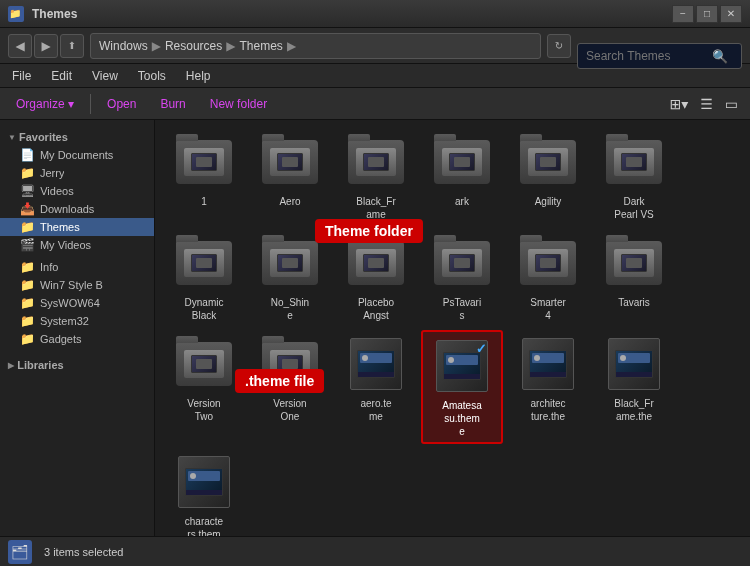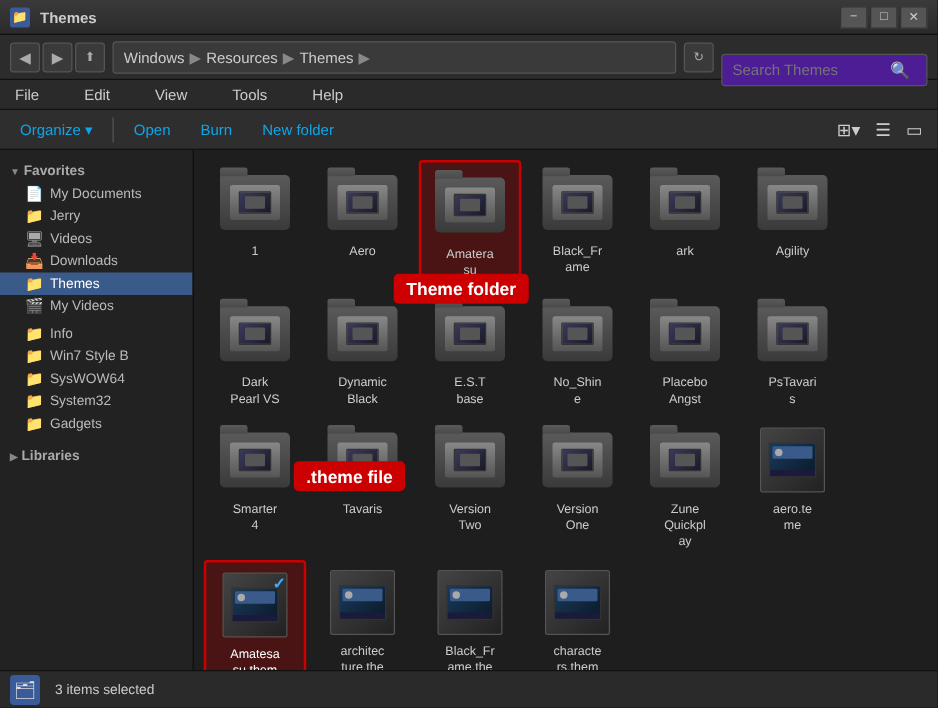--- a/index.html
+++ b/index.html
@@ -85,21 +85,21 @@
       font-size: 12px;
     }
     .path-sep {
       color: #888;
       margin: 0 4px;
     }
     .path-part {
       color: #ccc;
     }
     .search-box {
-      background: #4c1d95;
+      background: #0f172a;
       border: 1px solid #555;
       height: 26px;
       width: 165px;
       display: flex;
       align-items: center;
       padding: 0 8px;
       border-radius: 3px;
       gap: 6px;
       margin-top: 21px;
     }
@@ -117,21 +117,21 @@
     }
 
     
     .menu-bar {
       background: #2a2a2a;
       height: 24px;
       display: flex;
       align-items: center;
       padding: 0 8px;
       border-bottom: 1px solid #111;
-      gap: 28px;
+      gap: 12px;
     }
     .menu-item {
       color: #ccc;
       font-size: 12px;
       cursor: pointer;
       padding: 2px 4px;
     }
 
     
     .toolbar {
@@ -139,21 +139,21 @@
       height: 32px;
       display: flex;
       align-items: center;
       padding: 0 8px;
       gap: 8px;
       border-bottom: 1px solid #111;
     }
     .toolbar-btn {
       background: transparent;
       border: none;
-      color: #0ea5e9;
+      color: #d946ef;
       font-size: 12px;
       cursor: pointer;
       padding: 3px 8px;
       display: flex;
       align-items: center;
       gap: 4px;
       border-radius: 3px;
     }
     .toolbar-sep {
       width: 1px;
@@ -543,33 +543,20 @@
       <div class="folder-icon" style="background:linear-gradient(to bottom,#5a5a5a,#3a3a3a);">
         <div class="folder-inner">
           <div style="width:26px;height:18px;background:linear-gradient(135deg,#3a3a5a,#1a1a2a);border-radius:1px;border:1px solid #333;display:flex;align-items:center;justify-content:center;">
             <div style="width:16px;height:10px;background:#555;border-radius:1px;"></div>
           </div>
         </div>
       </div>
             </div>
             <div class="file-label" style="white-space: pre-line;">Aero</div>
           </div>
-          <div class="file-item highlighted">
-            <div class="file-icon">
-      <div class="folder-icon" style="background:linear-gradient(to bottom,#5a5a5a,#3a3a3a);">
-        <div class="folder-inner">
-          <div style="width:26px;height:18px;background:linear-gradient(135deg,#3a3a5a,#1a1a2a);border-radius:1px;border:1px solid #333;display:flex;align-items:center;justify-content:center;">
-            <div style="width:16px;height:10px;background:#555;border-radius:1px;"></div>
-          </div>
-        </div>
-      </div>
-            </div>
-            <div class="file-label" style="white-space: pre-line;">Amatera
-su</div>
-          </div>
           <div class="file-item">
             <div class="file-icon">
       <div class="folder-icon" style="background:linear-gradient(to bottom,#5a5a5a,#3a3a3a);">
         <div class="folder-inner">
           <div style="width:26px;height:18px;background:linear-gradient(135deg,#3a3a5a,#1a1a2a);border-radius:1px;border:1px solid #333;display:flex;align-items:center;justify-content:center;">
             <div style="width:16px;height:10px;background:#555;border-radius:1px;"></div>
           </div>
         </div>
       </div>
             </div>
@@ -629,33 +616,20 @@
           <div class="file-item">
             <div class="file-icon">
       <div class="folder-icon" style="background:linear-gradient(to bottom,#5a5a5a,#3a3a3a);">
         <div class="folder-inner">
           <div style="width:26px;height:18px;background:linear-gradient(135deg,#3a3a5a,#1a1a2a);border-radius:1px;border:1px solid #333;display:flex;align-items:center;justify-content:center;">
             <div style="width:16px;height:10px;background:#555;border-radius:1px;"></div>
           </div>
         </div>
       </div>
             </div>
-            <div class="file-label" style="white-space: pre-line;">E.S.T
-base</div>
-          </div>
-          <div class="file-item">
-            <div class="file-icon">
-      <div class="folder-icon" style="background:linear-gradient(to bottom,#5a5a5a,#3a3a3a);">
-        <div class="folder-inner">
-          <div style="width:26px;height:18px;background:linear-gradient(135deg,#3a3a5a,#1a1a2a);border-radius:1px;border:1px solid #333;display:flex;align-items:center;justify-content:center;">
-            <div style="width:16px;height:10px;background:#555;border-radius:1px;"></div>
-          </div>
-        </div>
-      </div>
-            </div>
             <div class="file-label" style="white-space: pre-line;">No_Shin
 e</div>
           </div>
           <div class="file-item">
             <div class="file-icon">
       <div class="folder-icon" style="background:linear-gradient(to bottom,#5a5a5a,#3a3a3a);">
         <div class="folder-inner">
           <div style="width:26px;height:18px;background:linear-gradient(135deg,#3a3a5a,#1a1a2a);border-radius:1px;border:1px solid #333;display:flex;align-items:center;justify-content:center;">
             <div style="width:16px;height:10px;background:#555;border-radius:1px;"></div>
           </div>
@@ -721,34 +695,20 @@
       <div class="folder-icon" style="background:linear-gradient(to bottom,#5a5a5a,#3a3a3a);">
         <div class="folder-inner">
           <div style="width:26px;height:18px;background:linear-gradient(135deg,#3a3a5a,#1a1a2a);border-radius:1px;border:1px solid #333;display:flex;align-items:center;justify-content:center;">
             <div style="width:16px;height:10px;background:#555;border-radius:1px;"></div>
           </div>
         </div>
       </div>
             </div>
             <div class="file-label" style="white-space: pre-line;">Version
 One</div>
-          </div>
-          <div class="file-item">
-            <div class="file-icon">
-      <div class="folder-icon" style="background:linear-gradient(to bottom,#5a5a5a,#3a3a3a);">
-        <div class="folder-inner">
-          <div style="width:26px;height:18px;background:linear-gradient(135deg,#3a3a5a,#1a1a2a);border-radius:1px;border:1px solid #333;display:flex;align-items:center;justify-content:center;">
-            <div style="width:16px;height:10px;background:#555;border-radius:1px;"></div>
-          </div>
-        </div>
-      </div>
-            </div>
-            <div class="file-label" style="white-space: pre-line;">Zune
-Quickpl
-ay</div>
           </div>
           <div class="file-item">
             <div class="file-icon">
       <div class="theme-file-icon">
 
         <div class="theme-preview">
           <div style="position:absolute;top:2px;left:2px;right:2px;height:10px;background:#3a5a8a;border-radius:1px;display:flex;align-items:center;padding:0 2px;">
             <div style="width:6px;height:6px;background:#aaa;border-radius:50%;"></div>
           </div>
           <div class="theme-preview-taskbar"></div>

